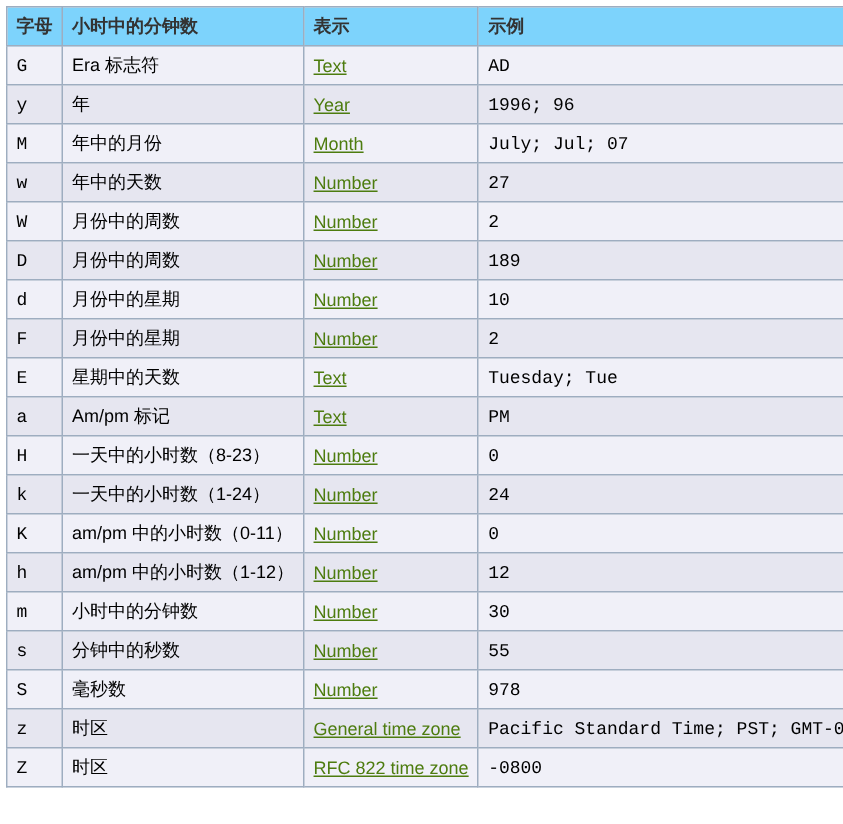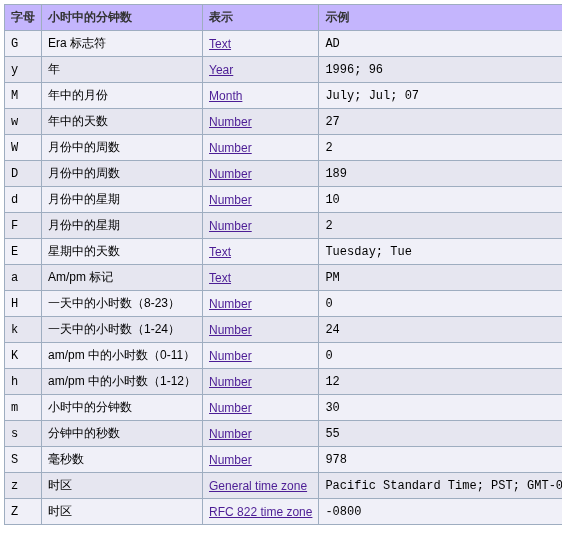--- a/index.html
+++ b/index.html
@@ -17,35 +17,35 @@
     border: 1px solid #9eadc0;
   }
   th, td {
     border: 1px solid #9eadc0;
     padding: 4px 6px;
     text-align: left;
     vertical-align: middle;
     white-space: nowrap;
   }
   th {
-    background: #c4b5fd;
+    background: #7dd3fc;
     font-weight: bold;
     color: #333333;
   }
   tbody tr:nth-child(odd) td { background: #f0f0f8; }
   tbody tr:nth-child(even) td { background: #e6e6f0; }
   td.col-letter {
     font-family: "Courier New", monospace;
     width: 28px;
   }
   td.col-example {
     font-family: "Courier New", monospace;
   }
   a {
-    color: #4c1d95;
+    color: #4d7c0f;
     margin-top: 40px;
   }
 </style>
 </head>
 <body>
 
 <table>
   <thead>
     <tr>
       <th>字母</th>

